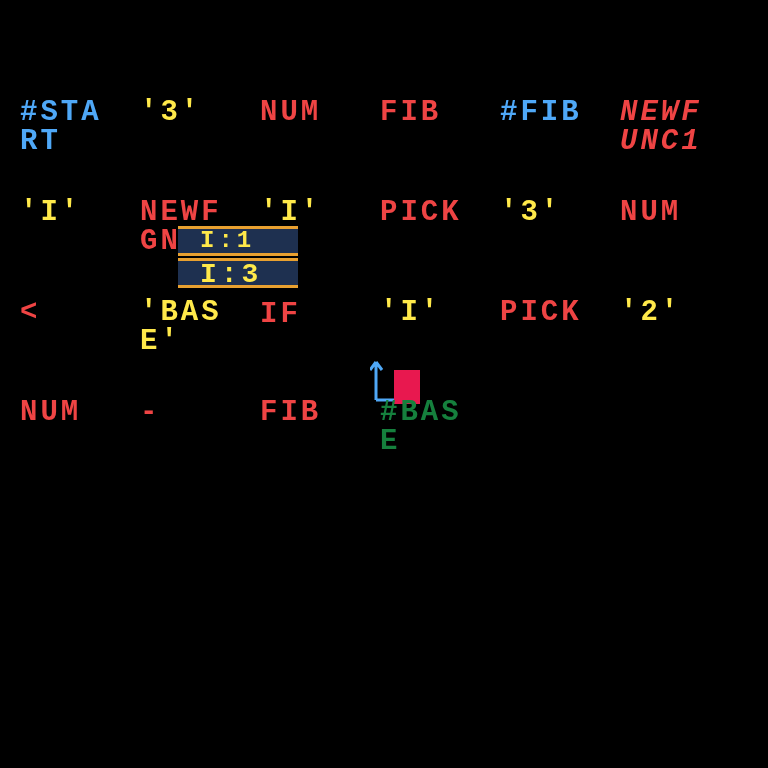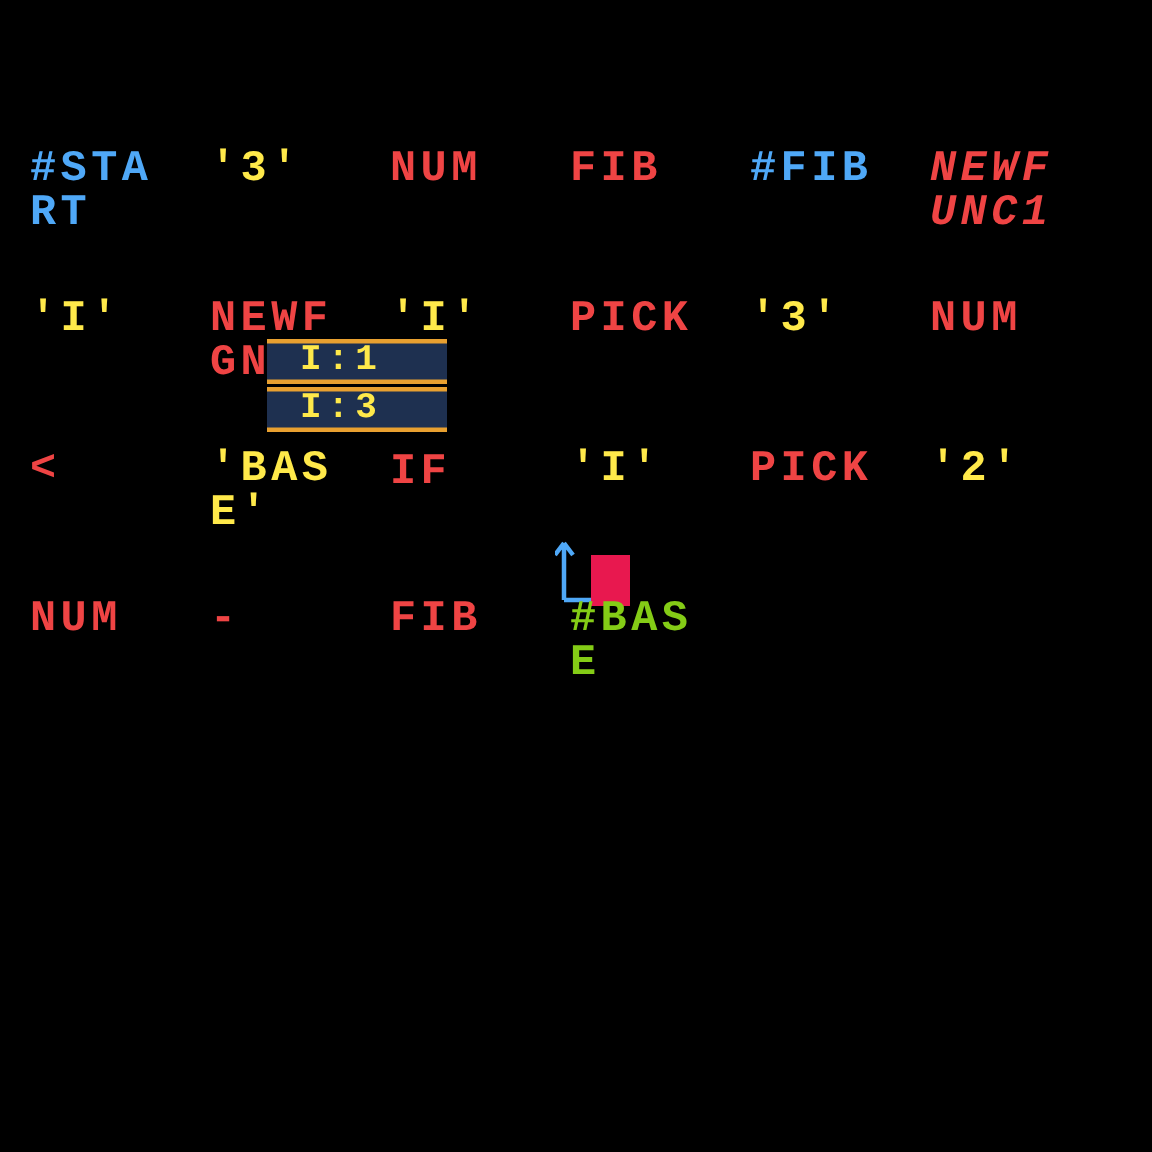--- a/index.html
+++ b/index.html
@@ -16,21 +16,21 @@
       font-family: 'Courier New', monospace;
       font-weight: bold;
       font-size: 29px;
       line-height: 1.0;
       letter-spacing: 3px;
       white-space: pre;
     }
     .c-blue { color: #4FA8F7; }
     .c-yellow { color: #FFE94A; }
     .c-green { color: #ef4444; }
-    .c-lblue { color: #84cc16; }
+    .c-lblue { color: #15803d; }
     .overlay {
       position: absolute;
       background: #1E3050;
       border-top: 3px solid #E8A030;
       border-bottom: 3px solid #E8A030;
     }
     .cursor {
       position: absolute;
       background: #E8184F;
     }
@@ -57,21 +57,21 @@
 <div class="cell c-green" style="left:140px; top:198px;">NEWF
 GN</div>
 <div class="cell c-yellow" style="left:260px; top:198px;">'I'</div>
 <div class="cell c-green" style="left:380px; top:198px;">PICK</div>
 <div class="cell c-yellow" style="left:500px; top:198px;">'3'</div>
 <div class="cell c-green" style="left:620px; top:198px;">NUM</div>
 
 <div class="overlay" style="left:178px; top:226px; width:120px; height:30px;"></div>
 <div class="overlay" style="left:178px; top:258px; width:120px; height:30px;"></div>
 <div class="cell c-yellow" style="left:200px; top:229px; font-size:24px; letter-spacing:4px;">I:1</div>
-<div class="cell c-yellow" style="left:200px; top:261px; font-size:24px; letter-spacing:4px;">I:3</div>
+<div class="cell c-yellow" style="left:200px; top:261px; font-size:28px; letter-spacing:4px;">I:3</div>
 
 <div class="cell c-green" style="left:20px; top:298px;">&lt;</div>
 <div class="cell c-yellow" style="left:140px; top:298px;">'BAS
 E'</div>
 <div class="cell c-green" style="left:260px; top:300px;">IF</div>
 <div class="cell c-yellow" style="left:380px; top:298px;">'I'</div>
 <div class="cell c-green" style="left:500px; top:298px;">PICK</div>
 <div class="cell c-yellow" style="left:620px; top:298px;">'2'</div>
 
 <svg class="arrow" style="left:370px; top:350px; width:40px; height:60px;" viewBox="0 0 40 60">

